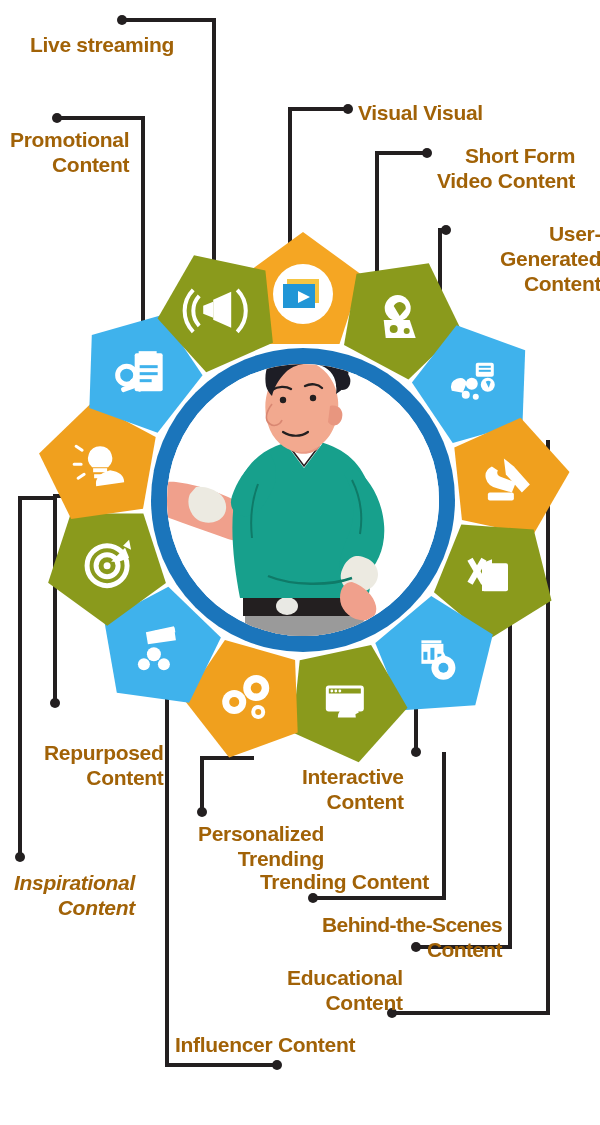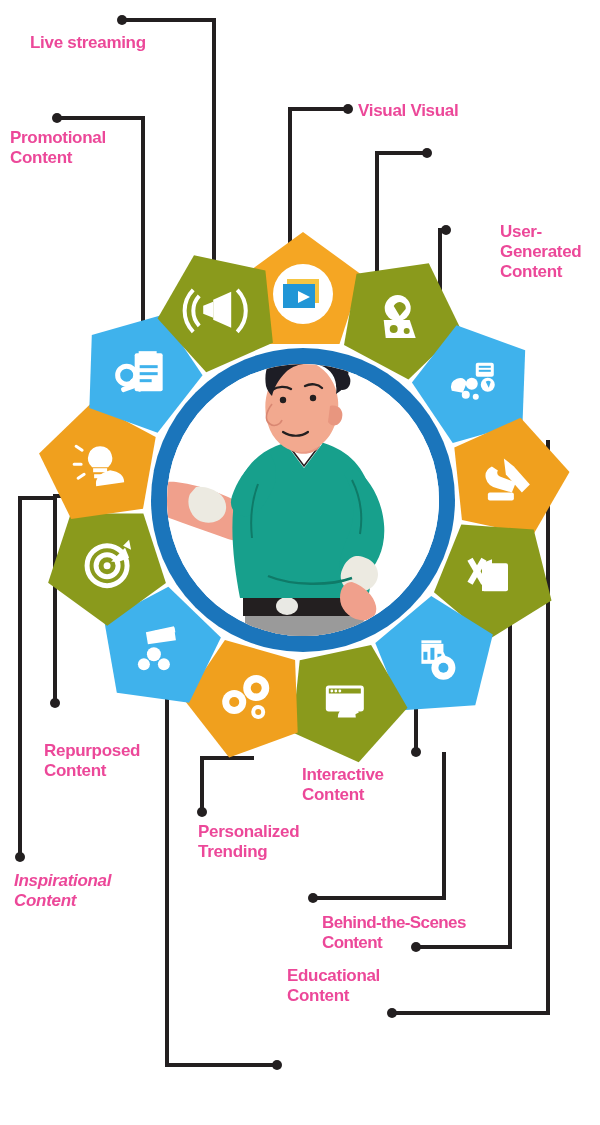--- a/index.html
+++ b/index.html
@@ -7,26 +7,27 @@
     width:600px;height:1125px;position:relative;overflow:hidden;
     font-family:"Liberation Sans","DejaVu Sans",sans-serif;
   }
   #stage{position:absolute;inset:0;width:600px;height:1125px;}
   svg.layer{position:absolute;left:0;top:0;width:600px;height:1125px;}
   #lines{z-index:1;}
   #wheel{z-index:2;}
   #labels{position:absolute;left:0;top:0;width:600px;height:1125px;z-index:3;}
   .lbl{
     position:absolute;
-    color:#ec4899;
+    color:#a16207;
     font-weight:bold;
-    font-size:17px;
+    font-size:21px;
     line-height:1.18;
     letter-spacing:-0.3px;
     white-space:pre-line;
+    text-align:right;
   }
   .lbl.tight{letter-spacing:-0.6px;}
 </style>
 </head>
 <body>
 
 <div id="stage">
 
   <svg class="layer" id="lines" viewBox="0 0 600 1125">
     <g fill="none" stroke="#231f20" stroke-width="4" stroke-linecap="butt" stroke-linejoin="miter">
@@ -311,29 +312,33 @@
         <path d="M338,372 C346,370 352,376 350,384 C348,391 340,392 336,386 Z" fill="#1d1d25"></path>
       </g>
     </g>
   </svg>
 
   <div id="labels">
     <div class="lbl" style="left:30px;  top:33px;">Live streaming</div>
     <div class="lbl" style="left:10px;  top:128px;">Promotional
 Content</div>
     <div class="lbl" style="left:358px; top:101px;">Visual Visual</div>
+    <div class="lbl" style="left:437px; top:144px;">Short Form
+Video Content</div>
     <div class="lbl" style="left:456px; top:222px;margin-left:44px;">User-Generated
 Content</div>
     <div class="lbl" style="left:44px;  top:717px;margin-top:24px;">Repurposed
 Content</div>
     <div class="lbl" style="left:14px;  top:871px;font-style:italic;">Inspirational
 Content</div>
     <div class="lbl" style="left:302px; top:765px;">Interactive
 Content</div>
     <div class="lbl" style="left:198px; top:822px;">Personalized
 Trending</div>
+    <div class="lbl" style="left:260px; top:870px;">Trending Content</div>
     <div class="lbl tight" style="left:311px; top:913px;margin-left:11px;">Behind-the-Scenes
 Content</div>
     <div class="lbl" style="left:287px; top:966px;">Educational
 Content</div>
+    <div class="lbl" style="left:175px; top:1033px;">Influencer Content</div>
   </div>
 
 </div>
 
 </body></html>

